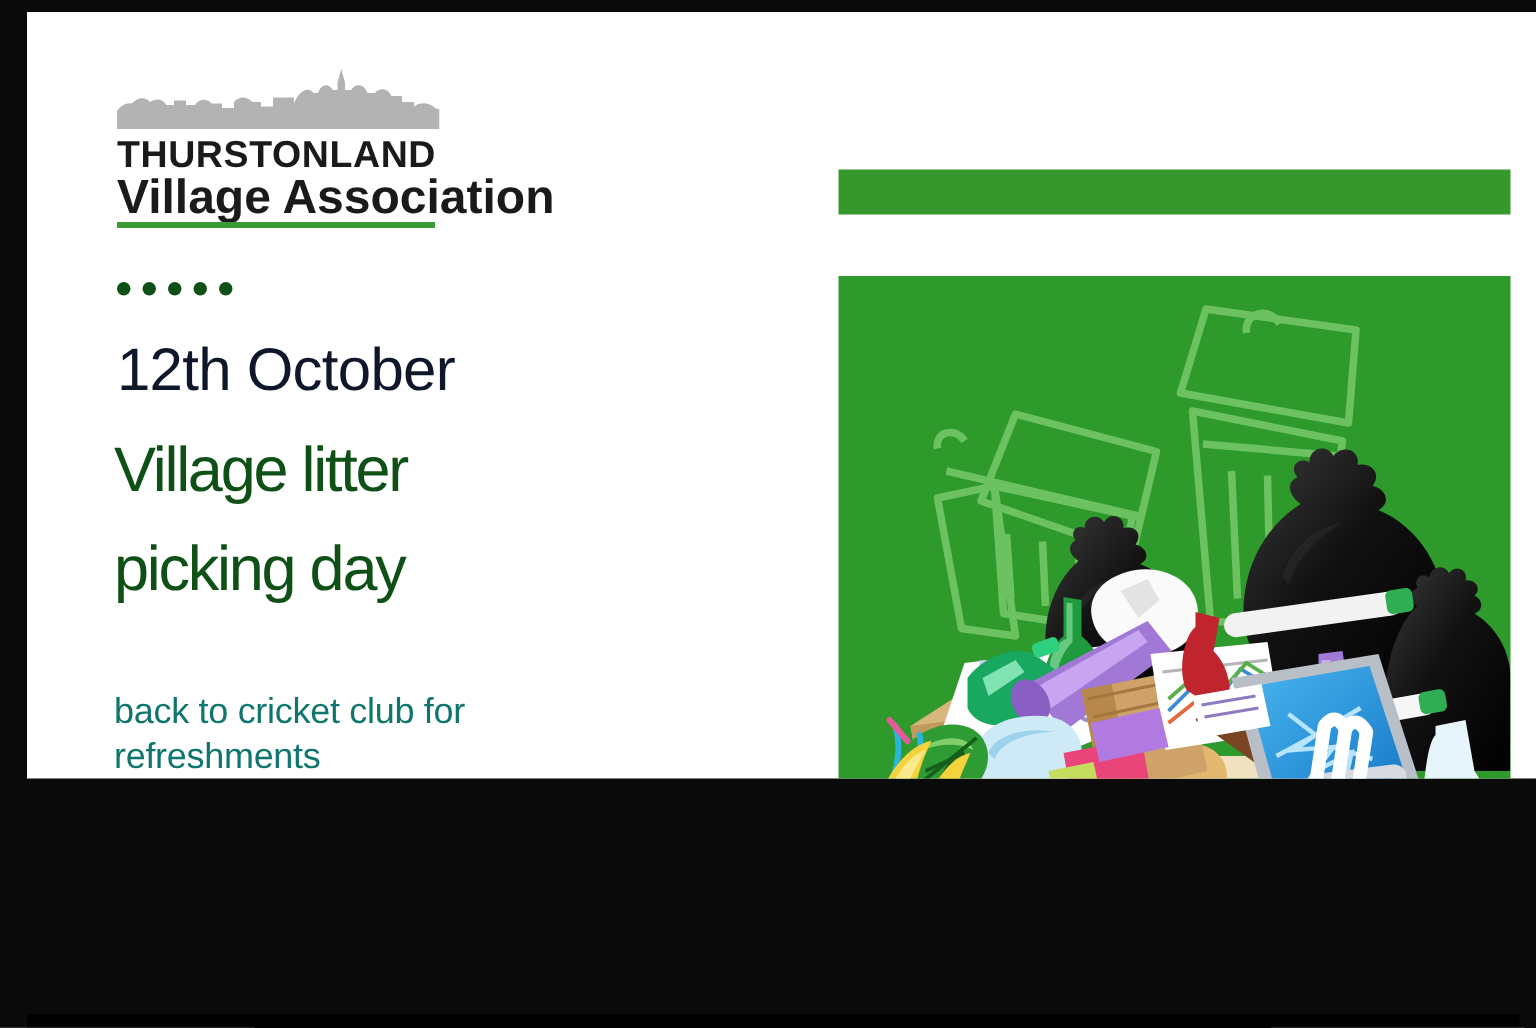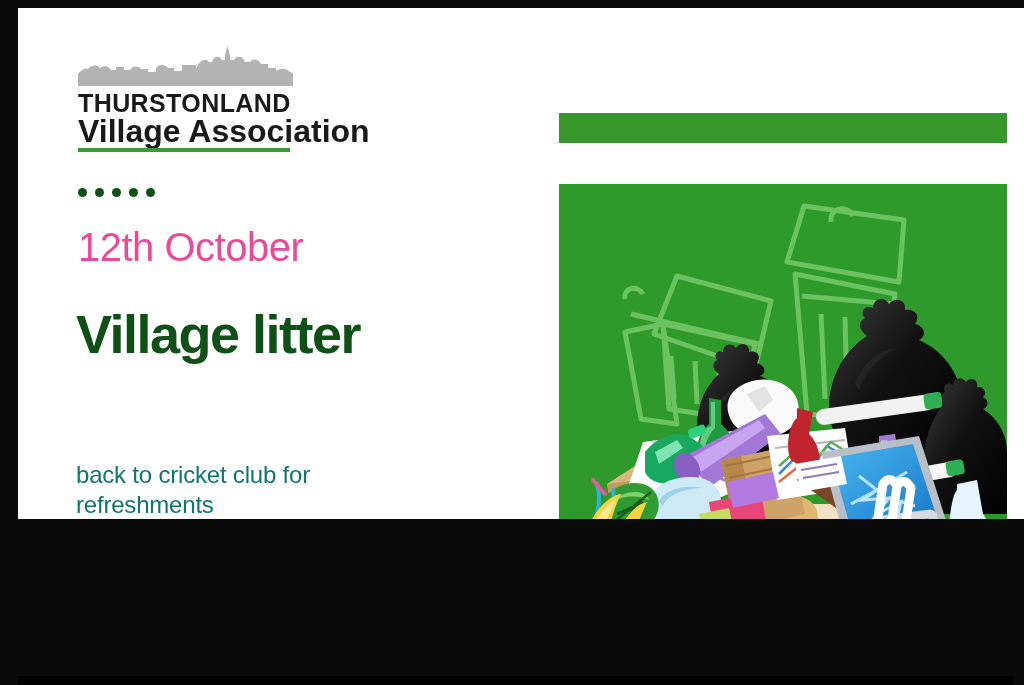--- a/index.html
+++ b/index.html
@@ -29,26 +29,26 @@
   #logo-rule{
     position:absolute;left:18px;top:110px;width:212px;height:4px;background:#3a9a34;
   }
 
   
   #dots{position:absolute;left:60px;top:180px;display:flex;gap:8px;}
   .dot{width:9px;height:9px;border-radius:50%;background:#0e5016;}
 
   
   #date{
-    position:absolute;left:60px;top:215px;color:#ec4899;
+    position:absolute;left:60px;top:215px;color:#0f172a;
     font-size:40px;line-height:48px;font-weight:normal;letter-spacing:-0.5px;
   }
   #headline{
     position:absolute;left:58px;top:272px;color:#0e5016;
-    font-size:54px;line-height:66px;font-weight:bold;letter-spacing:-1.5px;margin-top:21px;
+    font-size:42px;line-height:66px;font-weight:normal;letter-spacing:-1.5px;
   }
   #headline .l2{display:block;}
   #subline{
     position:absolute;left:58px;top:452px;color:#0f766e;
     font-size:24px;line-height:30px;font-weight:normal;letter-spacing:-0.2px;
     width:330px;
   }
 
   
   #green-bar{position:absolute;left:541px;top:105px;width:448px;height:30px;background:#37972b;}
@@ -102,20 +102,21 @@
       <span class="dot"></span>
       <span class="dot"></span>
       <span class="dot"></span>
       <span class="dot"></span>
     </div>
 
     <div id="date">12th October</div>
 
     <div id="headline">
       <span class="l1">Village litter</span>
+      <span class="l2">picking day</span>
     </div>
 
     <div id="subline">back to cricket club for refreshments</div>
 
     <div id="green-bar"></div>
 
     <div id="green-panel">
       <svg id="illus" viewBox="0 0 448 446">
         <defs>
           <linearGradient id="bagG" x1="0" y1="0" x2="1" y2="1">

